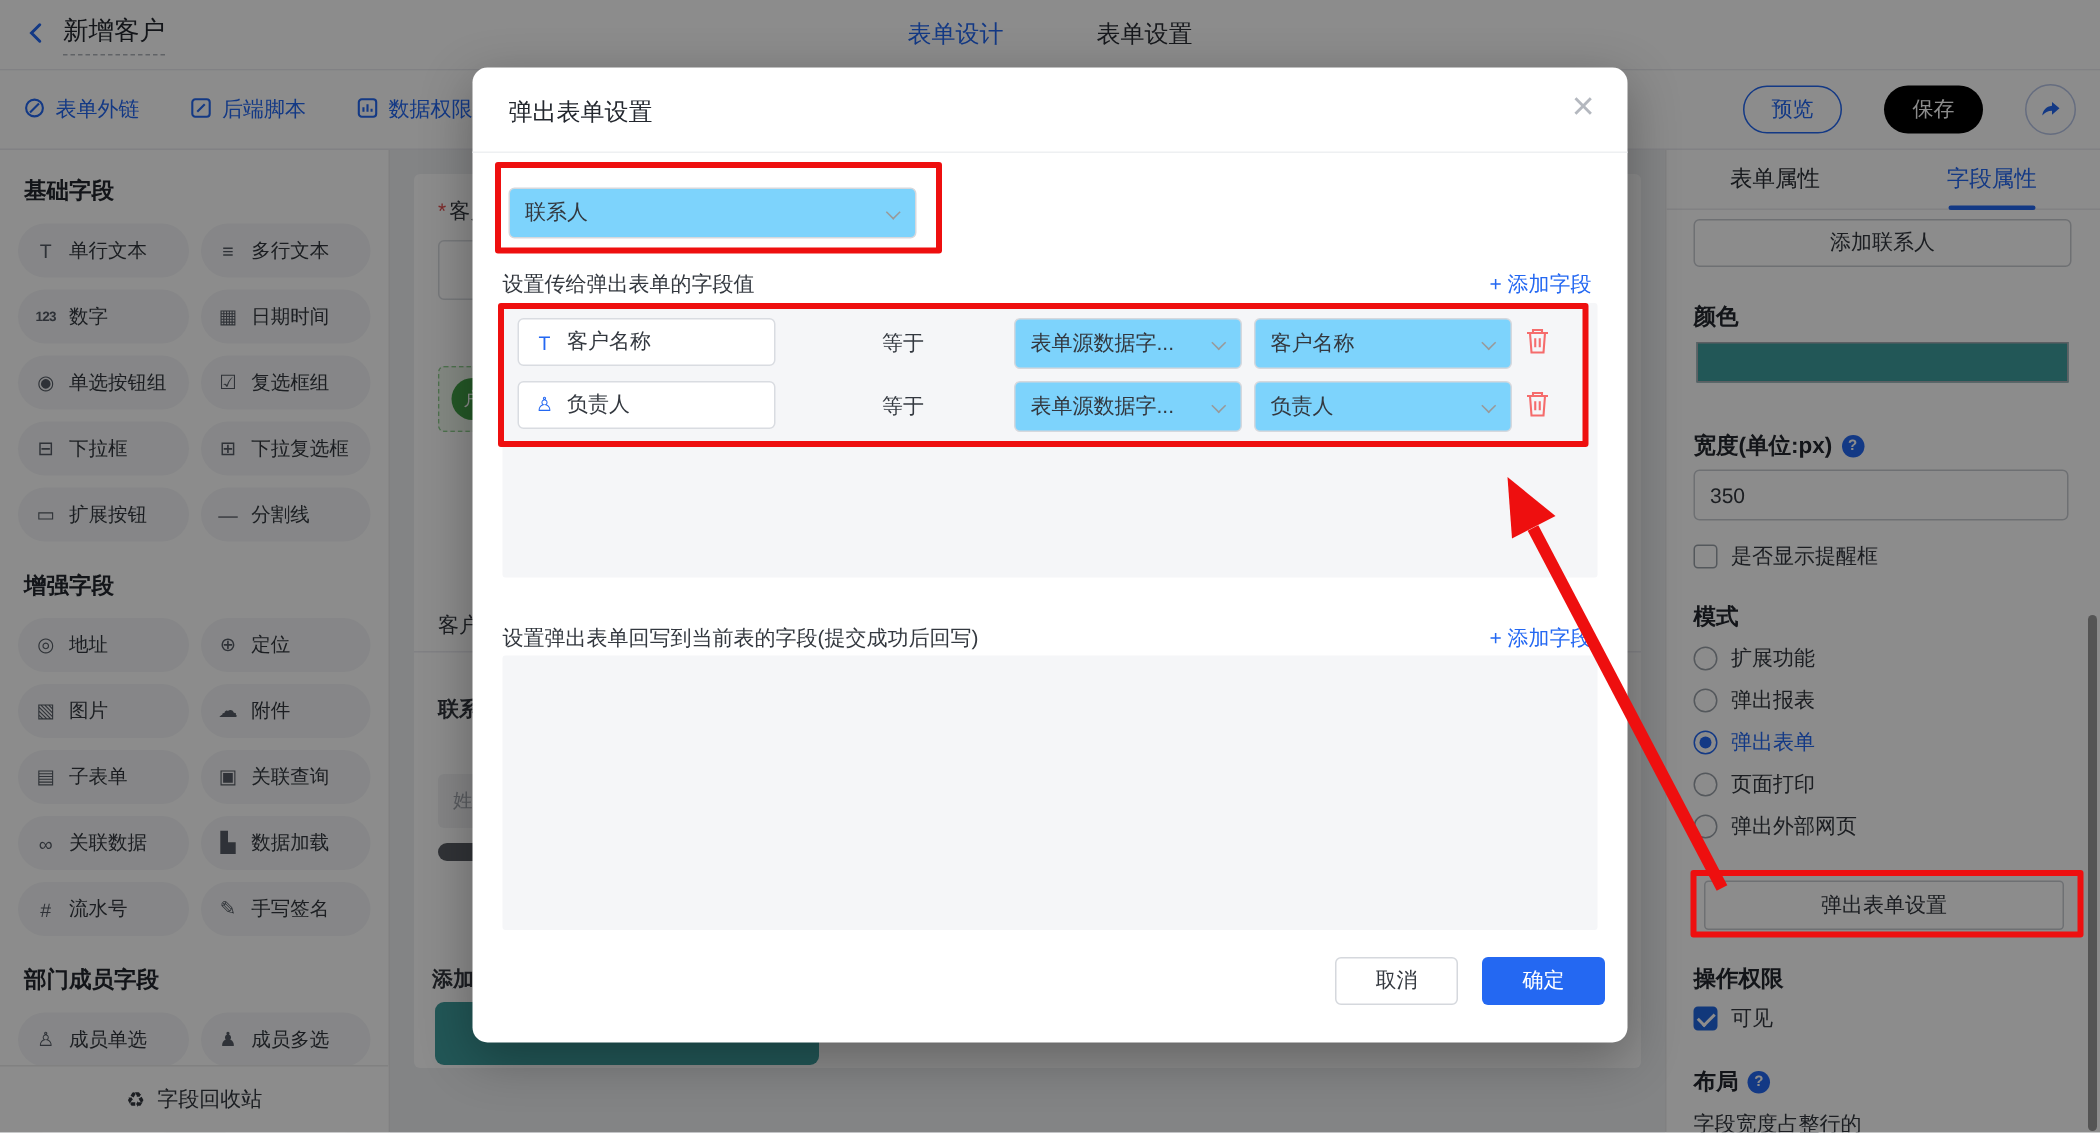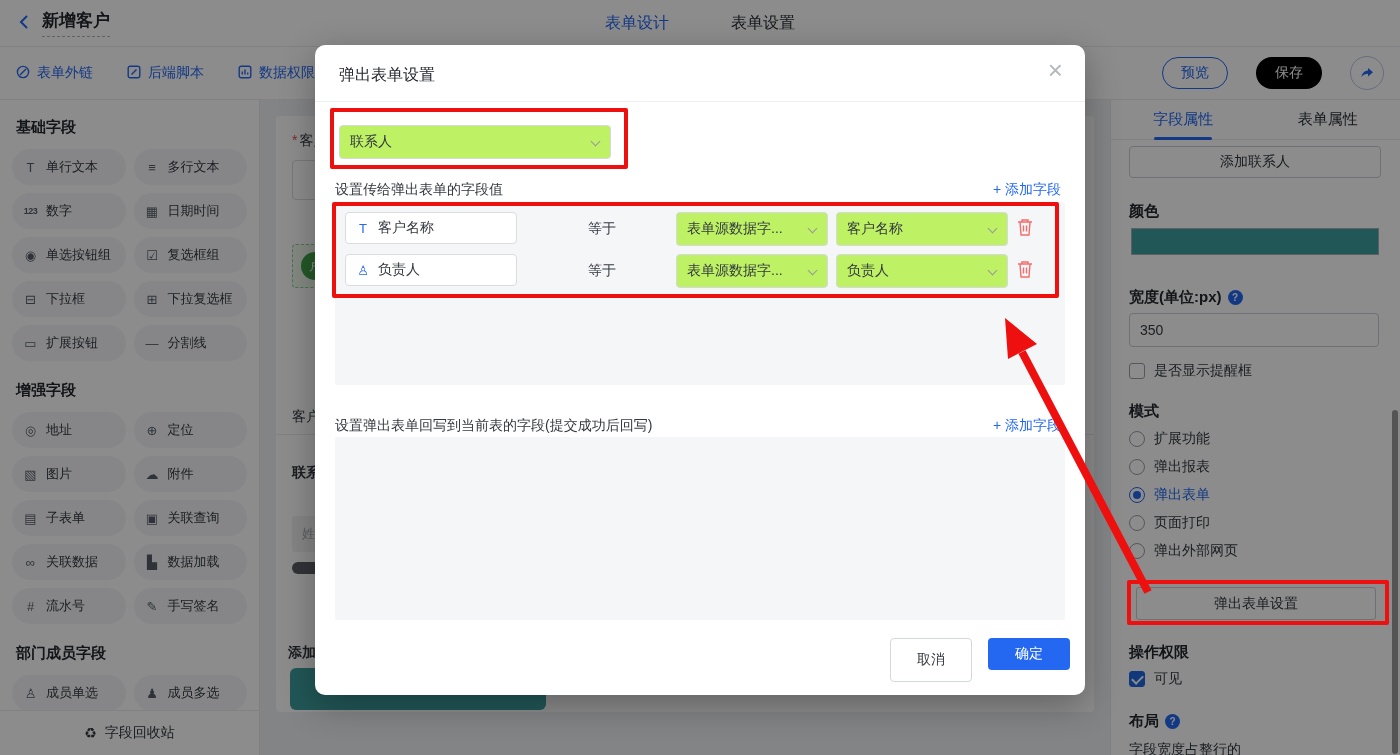--- a/index.html
+++ b/index.html
@@ -5,21 +5,21 @@
   * { margin:0; padding:0; box-sizing:border-box; }
   html,body { width:1400px; height:755px; overflow:hidden; }
   body { font-family:"Liberation Sans","DejaVu Sans",sans-serif; font-size:14px; color:#2b2f36; background:#fff; }
   .stage { position:relative; width:1400px; height:755px; overflow:hidden; background:#eef0f3; }
 
   
   .base { position:absolute; inset:0; }
   .topbar { position:relative; height:47px; background:#fff; border-bottom:1px solid #ececf0; display:flex; align-items:center; padding:0 16px; }
   .back-wrap { display:flex; align-items:center; gap:10px; }
   .back-ic { color:#2468f2; }
-  .page-title { font-size:17px; color:#23272e; border-bottom:1px dashed #b0b4bb; padding-bottom:4px;font-weight:bold; }
+  .page-title { font-size:17px; color:#23272e; border-bottom:1px dashed #b0b4bb; padding-bottom:4px; }
   .center-tabs { position:absolute; left:50%; top:0; height:47px; transform:translateX(-50%); display:flex; gap:62px; align-items:center; }
   .ctab { font-size:16px; color:#2b2f36; cursor:pointer; }
   .ctab.active { color:#2468f2; }
   .top-right { margin-left:auto; display:flex; align-items:center; gap:16px; }
   .pill-green { height:28px; padding:0 15px; background:#43a047; color:#fff; border:none; border-radius:15px; font-size:13px; }
   .vdiv { width:1px; height:18px; background:#d6d8dc; }
   .tb-ic { color:#2b2f36; display:flex; }
   .avatar { width:34px; height:34px; border-radius:50%; background:#43a047; color:#fff; display:flex; align-items:center; justify-content:center; font-size:14px; border:2px solid #86c989; }
 
   .subbar { position:relative; height:53px; background:#fff; border-bottom:1px solid #ececf0; display:flex; align-items:center; padding:0 16px; gap:34px; }
@@ -71,34 +71,34 @@
   .panel-scroll { position:absolute; right:2px; top:310px; width:6px; height:344px; background:#9a9a9a; border-radius:3px; }
 
   
   .dim { position:absolute; inset:0; background:rgba(0,0,0,0.45); z-index:10; }
 
   
   .modal { position:absolute; left:315px; top:45px; width:770px; height:650px; background:#fff; border-radius:10px; box-shadow:0 10px 35px rgba(0,0,0,0.3); z-index:20; }
   .m-title { position:absolute; left:24px; top:20px; font-size:16px; color:#23272e; }
   .m-close { position:absolute; right:22px; top:12px; font-size:26px; color:#b4b8bf; line-height:1; cursor:pointer; background:none; border:none; font-family:inherit; }
   .m-hr { position:absolute; left:0; right:0; top:56px; height:1px; background:#eef0f2; }
-  .sel { height:34px; border:1px solid #d5d8dd; border-radius:4px; background:#bef264; display:flex; align-items:center; padding:0 28px 0 10px; font-size:14px; color:#33383f; position:relative; cursor:pointer; }
+  .sel { height:34px; border:1px solid #d5d8dd; border-radius:4px; background:#7dd3fc; display:flex; align-items:center; padding:0 28px 0 10px; font-size:14px; color:#33383f; position:relative; cursor:pointer; }
   .chev { position:absolute; right:11px; top:12px; width:7px; height:7px; border-right:1.5px solid #999; border-bottom:1.5px solid #999; transform:rotate(45deg); }
   .sel-target { position:absolute; left:24px; top:80px; width:272px; }
   .m-secrow-label { position:absolute; font-size:14px; color:#33383f; }
   .m-add { position:absolute; font-size:14px; color:#2468f2; cursor:pointer; }
   .m-panel { position:absolute; left:20px; width:730px; height:183px; background:#f5f6f8; border-radius:2px; }
   .m-row { position:absolute; left:10px; right:10px; height:32px; }
   .fbox { position:absolute; left:0; top:0; width:172px; height:32px; background:#fff; border:1px solid #d9dce1; border-radius:4px; display:flex; align-items:center; gap:8px; padding:0 10px; font-size:14px; color:#33383f; }
   .fbox .fic { color:#2468f2; font-size:13px; width:14px; text-align:center; }
   .op { position:absolute; left:243px; top:0; line-height:32px; font-size:14px; color:#33383f; }
   .sel-src { position:absolute; left:331px; top:0; width:152px; }
   .sel-val { position:absolute; left:491px; top:0; width:172px; }
   .trash { position:absolute; left:671px; top:5px; color:#f56c6c; cursor:pointer; }
-  .btn-cancel { position:absolute; left:575px; top:593px; width:82px; height:44px; background:#fff; border:1px solid #d5d8dd; border-radius:4px; font-size:14px; color:#33383f; font-family:inherit; }
+  .btn-cancel { position:absolute; left:575px; top:593px; width:82px; height:32px; background:#fff; border:1px solid #d5d8dd; border-radius:4px; font-size:14px; color:#33383f; font-family:inherit; }
   .btn-ok { position:absolute; left:673px; top:593px; width:82px; height:32px; background:#2468f2; border:none; border-radius:4px; font-size:14px; color:#fff; font-family:inherit; }
 
   
   .rbox { position:absolute; border:4px solid #ee0f0f; border-radius:2px; z-index:30; pointer-events:none; }
   .rbox1 { left:330px; top:108px; width:298px; height:61px; }
   .rbox2 { left:332px; top:202px; width:727px; height:96px; }
   .rbox3 { left:1127px; top:580px; width:262px; height:45px; }
   .arrow-svg { position:absolute; inset:0; z-index:30; pointer-events:none; }
 </style>
 </head>
@@ -285,22 +285,22 @@
           <div class="fc-label" style="top:348px;font-weight:bold;">联系</div>
           <div class="fc-gray-input">姓名</div>
           <div class="fc-dark"></div>
           <div class="fc-label" style="top:528px;left:12px;font-weight:bold;">添加</div>
           <button class="fc-teal-btn"></button>
         </div>
       </main>
 
       <aside class="rightpanel">
         <div class="rp-tabs">
+          <span class="rp-tab">表单属性</span>
           <span class="rp-tab active">字段属性</span>
-          <span class="rp-tab">表单属性</span>
         </div>
         <button class="rp-btn rp-abs" style="left:18px;top:46px;width:252px;height:32px;">添加联系人</button>
         <div class="rp-label rp-abs" style="left:18px;top:102px;">颜色</div>
         <div class="swatch rp-abs" style="left:20px;top:128px;width:248px;height:27px;"></div>
         <div class="rp-label rp-abs" style="left:18px;top:188px;">
           <span>宽度(单位:px)</span>
           <span class="qmark">?</span>
         </div>
         <input class="rp-input rp-abs" style="left: 18px; top: 213px;" value="350">
         <div class="row-inline rp-abs" style="left:18px;top:262px;">

